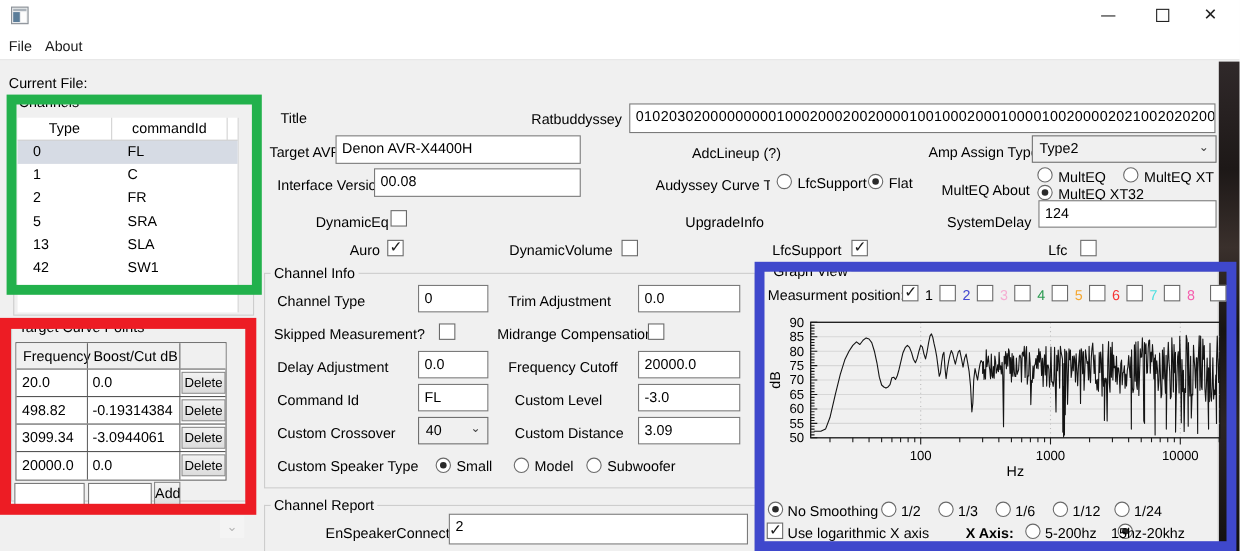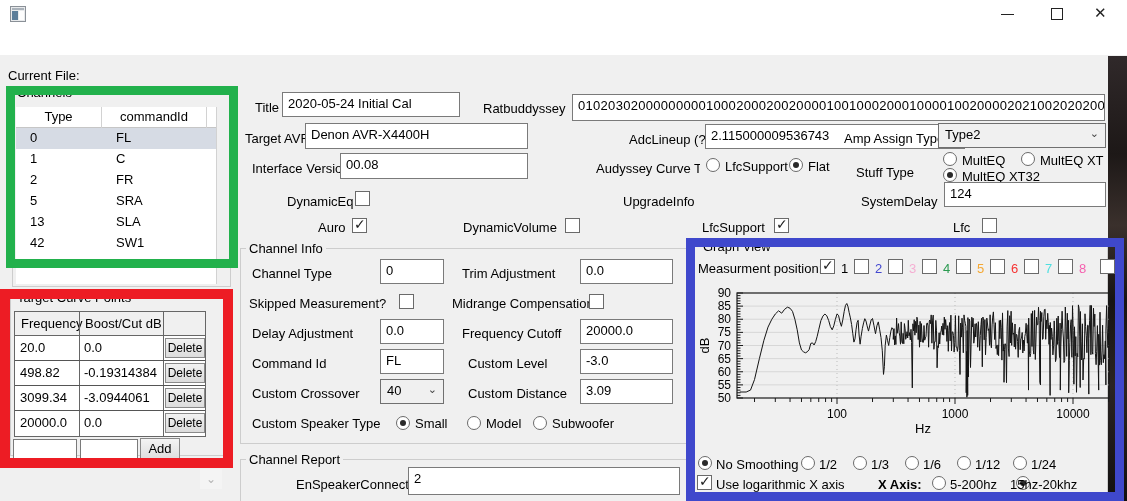--- a/index.html
+++ b/index.html
@@ -76,20 +76,24 @@
     <div class="abs appicon">
       <span class="tbar"></span>
         <span class="pane1"></span>
         <span class="pane2"></span>
     </div>
     <div class="abs minline"></div>
     <div class="abs maxbox"></div>
     <div class="abs closex">✕</div>
   </div>
 
+  <div class="abs menubar">
+    <span class="menuitem" style="left:8px">File</span>
+    <span class="menuitem" style="left:41px">About</span>
+  </div>
 
   <div class="abs client"></div>
   <div class="abs darkstrip"></div>
 
   <span class="lbl" style="left:8px; top:68px">Current File:</span>
 
   <div class="grp" style="left:12px; top:91px; width:219px; height:196px; background:#f0f0f0"></div>
   <span class="grp-title" style="left:14px; top:85px">Channels</span>
   <div class="chTable">
     <div class="chHead">
@@ -157,48 +161,46 @@
     <div class="tcRow">
       <span class="c1">20000.0</span>
       <span class="c2">0.0</span>
       <span class="tcV1"></span>
         <span class="tcV2"></span>
       <span class="delbtn">Delete</span>
     </div>
   </div>
   <div class="addinp" style="left:13px; top:439px; width:64px"></div>
   <div class="addinp" style="left:80px; top:439px; width:58px"></div>
-  <div class="addbtn" style="left:140px; top:438px; width:40px; height:22px">Add</div>
+  <div class="addbtn" style="left:140px; top:438px; width:24px; height:22px">Add</div>
   <div class="scrolldown">⌄</div>
 
   <span class="lbl" style="left:255px; top:100px">Title</span>
-  <div class="inp" style="left:282px; top:92px; width:178px; height:25px">2020-05-24 Initial Cal</div>
   <span class="lbl" style="left:483px; top:101px">Ratbuddyssey</span>
   <div class="inp" style="left:572px; top:94px; width:533px; height:27px; letter-spacing:.3px">0102030200000000010002000200200001001000200010000100200002021002020200010203040500010</div>
 
   <span class="lbl" style="left:245px; top:131px">Target AVR Model</span>
   <div class="inp" style="left:305px; top:123px; width:223px; height:26px">Denon AVR-X4400H</div>
   <span class="lbl" style="left:629px; top:132px">AdcLineup (?)</span>
-  <div class="inp" style="left:705px; top:124px; width:260px; height:25px">2.115000009536743</div>
   <span class="lbl" style="left:844px; top:131px">Amp Assign Type</span>
   <div class="combo" style="left:938px; top:123px; width:168px; height:25px">
     <span>Type2</span>
     <span class="arr">⌄</span>
   </div>
 
   <span class="lbl" style="left:252px; top:161px">Interface Version</span>
   <div class="inp" style="left:340px; top:153px; width:188px; height:26px">00.08</div>
   <span class="lbl" style="left:596px; top:161px; width:104px; overflow:hidden">Audyssey Curve Type</span>
   <div class="radio" style="left:706px; top:158px"></div>
   <span class="lbl" style="left:725px; top:159px">LfcSupport</span>
   <div class="radio" style="left:789px; top:158px">
       <span class="dot"></span>
     </div>
   <span class="lbl" style="left:808px; top:159px">Flat</span>
-  <span class="lbl" style="left:856px; top:165px">Stuff Type</span>
+  <span class="lbl" style="left:856px; top:165px">MultEQ About</span>
   <div class="radio" style="left:943px; top:152px"></div>
   <span class="lbl" style="left:962px; top:153px">MultEQ</span>
   <div class="radio" style="left:1021px; top:152px"></div>
   <span class="lbl" style="left:1040px; top:153px">MultEQ XT</span>
   <div class="radio" style="left:943px; top:168px">
       <span class="dot"></span>
     </div>
   <span class="lbl" style="left:962px; top:169px">MultEQ XT32</span>
 
   <span class="lbl" style="left:287px; top:194px">DynamicEq</span>

